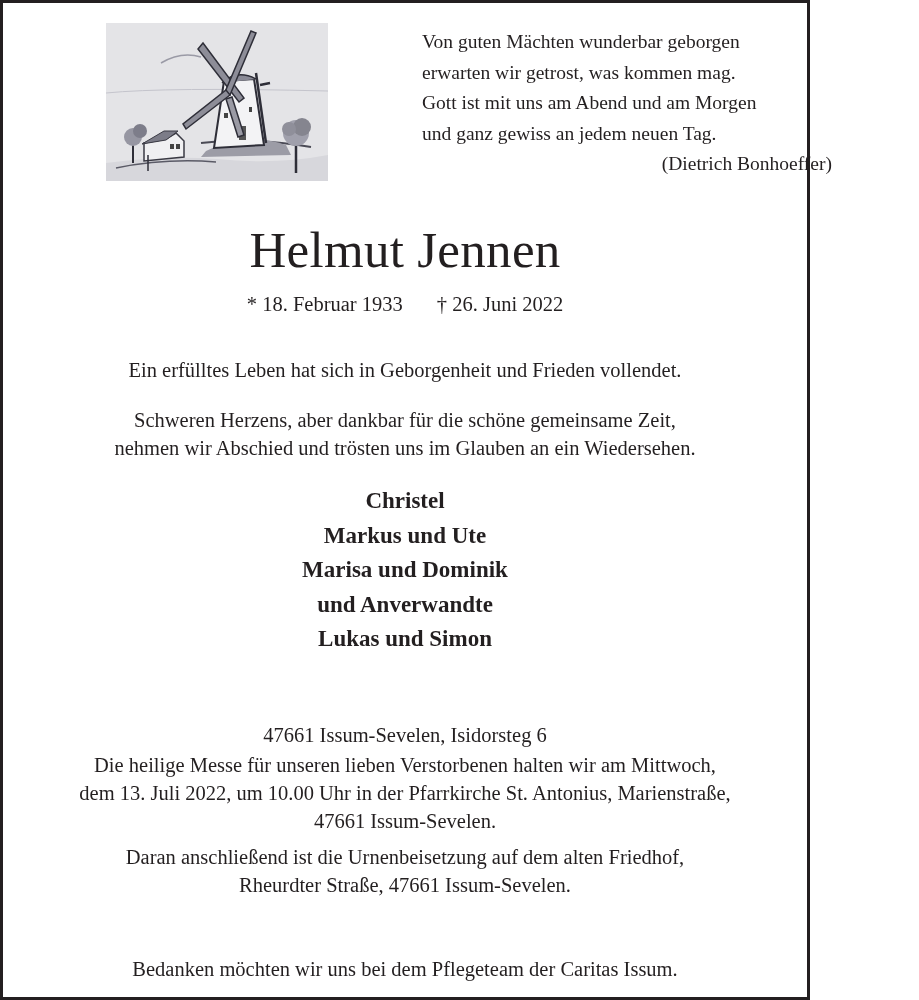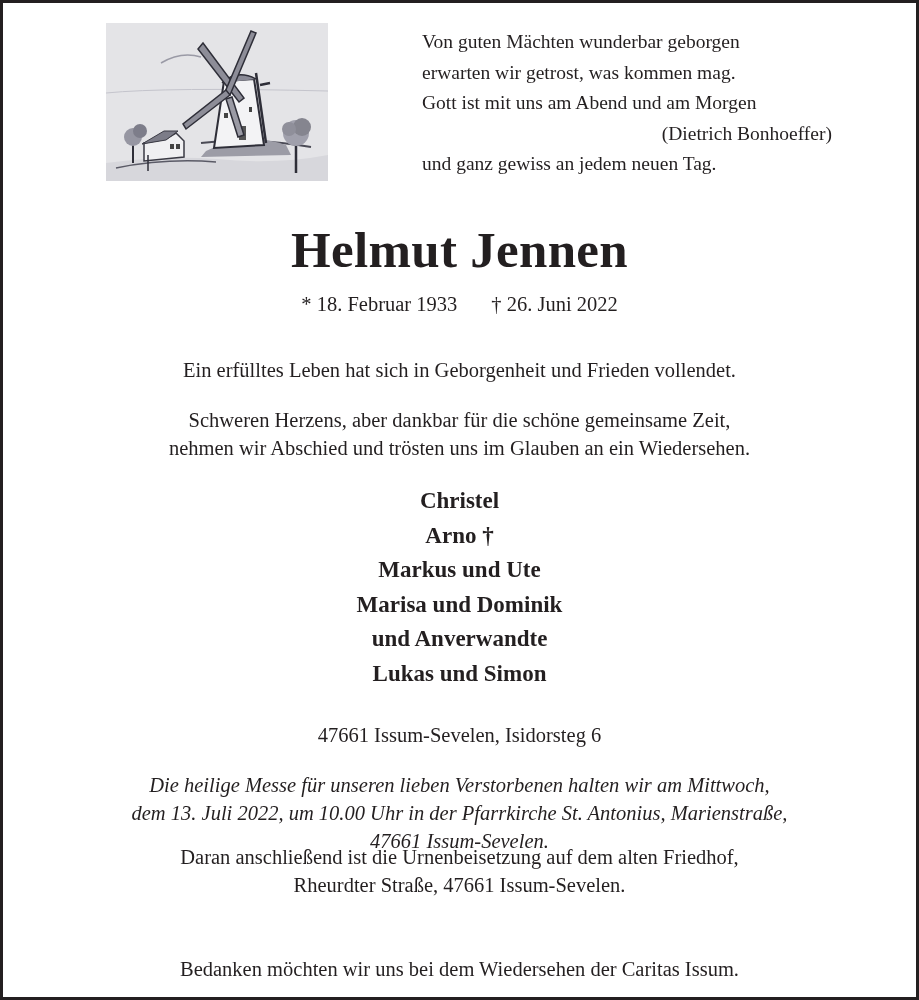--- a/index.html
+++ b/index.html
@@ -1,40 +1,40 @@
 <!DOCTYPE html>
 <html><head>
   <meta charset="utf-8">
   <style>
     html, body { margin: 0; padding: 0; background: #ffffff; }
     body { width: 919px; height: 1000px; overflow: hidden; }
     .page {
       position: relative;
-      width: 919px; height: 1000px;
+      width: 810px; height: 1000px;
       box-sizing: border-box;
       border: 3px solid #231f20;
       background: #ffffff;
       color: #231f20;
       font-family: "Liberation Serif", "DejaVu Serif", serif;
     }
     .art {
       position: absolute; left: 103px; top: 20px;
       width: 222px; height: 158px;
       background: #e6e6e8;
     }
     .art svg { display: block; width: 100%; height: 100%; }
     .poem {
       position: absolute; left: 419px; top: 24px;
       font-size: 19.5px; line-height: 30.5px; width: 420px;
     }
     .poem .line { white-space: nowrap; }
     .poem .author { text-align: right; padding-right: 10px; }
     .name {
       position: absolute; left: 0; right: 0; top: 212px;
-      text-align: center; font-weight: bold; font-size: 51px; line-height: 70px;
+      text-align: center; font-weight: normal; font-size: 51px; line-height: 70px;
       letter-spacing: 0.3px;
     }
     .dates {
       position: absolute; left: 0; right: 0; top: 287px;
       text-align: center; font-size: 20.5px; line-height: 28px;
     }
     .dates .gap { display: inline-block; width: 34px; }
     .block {
       position: absolute; left: 0; right: 0;
       text-align: center; font-size: 20.5px; line-height: 28px;
@@ -89,60 +89,59 @@
       <circle cx="190" cy="110" r="13" fill="#a0a0ac"></circle>
       <circle cx="196" cy="104" r="9" fill="#85858f"></circle>
       <circle cx="183" cy="106" r="7" fill="#8f8f9a"></circle>
     </svg>
   </div>
 
   <div class="poem">
     <div class="line">Von guten Mächten wunderbar geborgen</div>
     <div class="line">erwarten wir getrost, was kommen mag.</div>
     <div class="line">Gott ist mit uns am Abend und am Morgen</div>
+    <div class="line">und ganz gewiss an jedem neuen Tag.</div>
     <div class="line author">(Dietrich Bonhoeffer)</div>
-    <div class="line">und ganz gewiss an jedem neuen Tag.</div>
   </div>
 
   <div class="name">Helmut Jennen</div>
 
   <div class="dates">
     <span>* 18. Februar 1933</span><span class="gap"></span><span>† 26. Juni 2022</span>
   </div>
 
   <div class="block" style="top:403px;">
     <div>Schweren Herzens, aber dankbar für die schöne gemeinsame Zeit,</div>
     <div>nehmen wir Abschied und trösten uns im Glauben an ein Wiedersehen.</div>
   </div>
 
   <div class="block" style="top:353px;">
     <div>Ein erfülltes Leben hat sich in Geborgenheit und Frieden vollendet.</div>
   </div>
 
   <div class="family">
     <div>Christel</div>
-    <div>Arno †</div>
     <div>Markus und Ute</div>
     <div>Marisa und Dominik</div>
     <div>und Anverwandte</div>
     <div>Lukas und Simon</div>
   </div>
 
   <div class="block" style="top:718px;">
     <div>47661 Issum-Sevelen, Isidorsteg 6</div>
   </div>
 
-  <div class="block" style="top:768px;font-style:italic;">
+  <div class="block" style="top:748px;">
     <div>Die heilige Messe für unseren lieben Verstorbenen halten wir am Mittwoch,</div>
     <div>dem 13. Juli 2022, um 10.00 Uhr in der Pfarrkirche St. Antonius, Marienstraße,</div>
     <div>47661 Issum-Sevelen.</div>
   </div>
 
   <div class="block" style="top:840px;">
     <div>Daran anschließend ist die Urnenbeisetzung auf dem alten Friedhof,</div>
     <div>Rheurdter Straße, 47661 Issum-Sevelen.</div>
   </div>
 
   <div class="block" style="top:952px;">
-    <div>Bedanken möchten wir uns bei dem Wiedersehen der Caritas Issum.</div>
+    <div>Bedanken möchten wir uns bei dem Pflegeteam der Caritas Issum.</div>
   </div>
 
 </div>
 
 </body></html>

